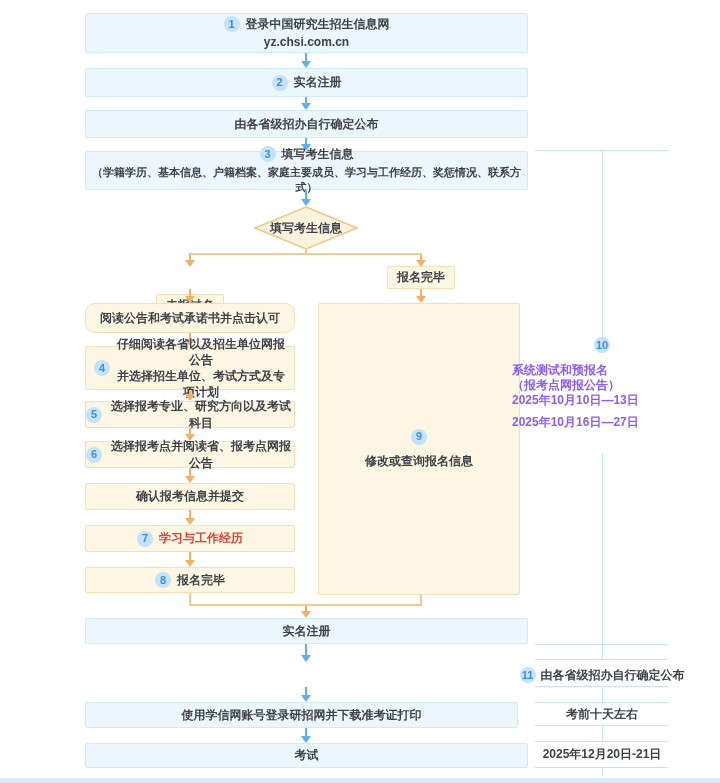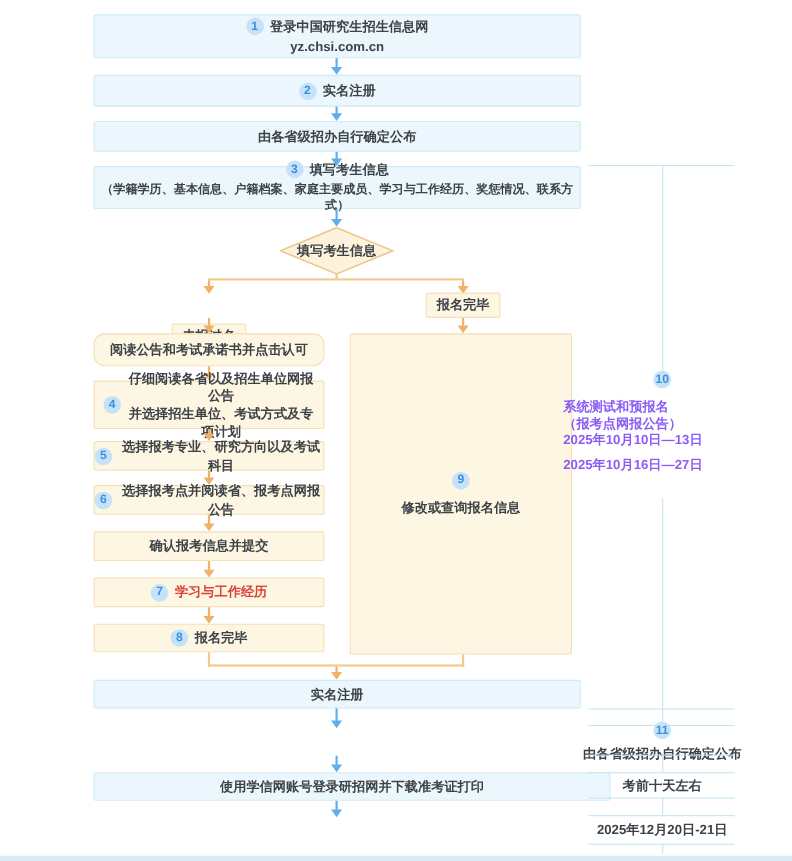--- a/index.html
+++ b/index.html
@@ -216,49 +216,52 @@
       <div class="stem"></div>
       <div class="head"></div>
     </div>
 
 
   <div class="arr blue" style="left:301px;top:687px;height:15px;">
       <div class="stem"></div>
       <div class="head"></div>
     </div>
 
-  <div class="box bbox" style="left:85px;top:702px;width:470px;height:26px;">
+  <div class="box bbox" style="left:85px;top:702px;width:433px;height:26px;">
     <span>使用学信网账号登录研招网并下载准考证打印</span>
   </div>
 
   <div class="arr blue" style="left:301px;top:728px;height:15px;">
       <div class="stem"></div>
       <div class="head"></div>
     </div>
 
+  <div class="box bbox" style="left:85px;top:743px;width:443px;height:25px;">
+    <span>考试</span>
+  </div>
 
   <div class="aline" style="left:535px;top:150px;width:133px;height:1px;"></div>
   <div class="aline" style="left:602px;top:150px;width:1px;height:188px;"></div>
 
   <span class="badge" style="position:absolute;left:594px;top:337px;">10</span>
 
   <div class="ann" style="left:512px;top:363px;width:180px;">
     <div>系统测试和预报名</div>
     <div>（报考点网报公告）</div>
     <div>2025年10月10日—13日</div>
     <div class="gap"></div>
     <div>2025年10月16日—27日</div>
   </div>
 
   <div class="aline" style="left:602px;top:453px;width:1px;height:191px;"></div>
   <div class="aline" style="left:535px;top:644px;width:133px;height:1px;"></div>
   <div class="aline" style="left:602px;top:644px;width:1px;height:15px;"></div>
   <div class="aline" style="left:535px;top:659px;width:133px;height:1px;"></div>
 
-  <div class="annrow" style="left:512px;top:664px;width:180px;height:22px;flex-direction:column;">
+  <div class="annrow" style="left:512px;top:664px;width:180px;height:22px;">
     <span class="badge">11</span>
     <span>由各省级招办自行确定公布</span>
   </div>
 
   <div class="aline" style="left:535px;top:686px;width:133px;height:1px;"></div>
   <div class="aline" style="left:602px;top:686px;width:1px;height:16px;"></div>
   <div class="aline" style="left:535px;top:702px;width:133px;height:1px;"></div>
 
   <div class="annrow" style="left:512px;top:704px;width:180px;height:21px;">
     <span>考前十天左右</span>

